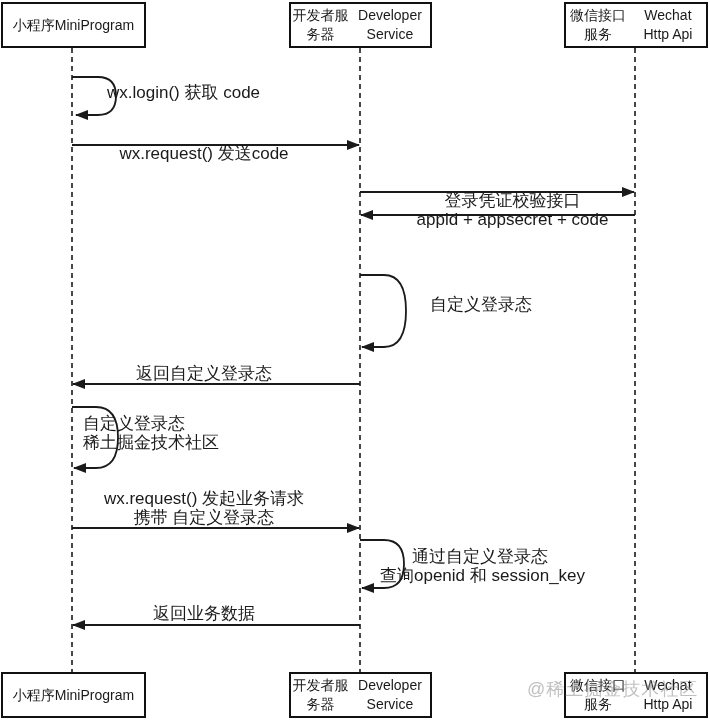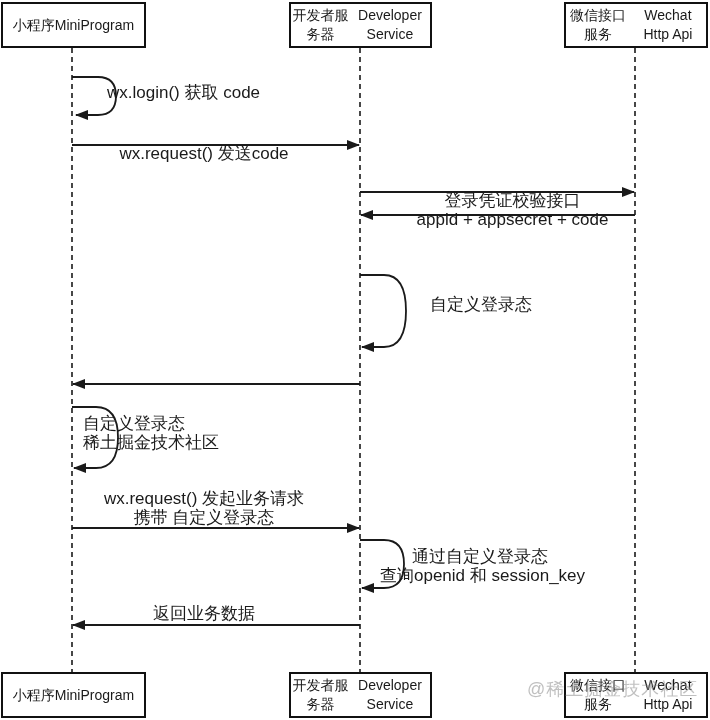--- a/index.html
+++ b/index.html
@@ -143,20 +143,23 @@
   <div class="msg-label" style="left:375px; top:151px; width:275px;margin-top:40px;">
     <div>登录凭证校验接口</div>
     <div>appid + appsecret + code</div>
   </div>
 
 
   <div class="msg-label" style="left:381px; top:295px; width:200px;">
     <div>自定义登录态</div>
   </div>
 
+  <div class="msg-label" style="left:60px; top:364px; width:288px;">
+    <div>返回自定义登录态</div>
+  </div>
 
   <div class="msg-label" style="left:83px; top:414px; width:100px;">
     <div>自定义登录态</div>
     <div>稀土掘金技术社区</div>
   </div>
 
   <div class="msg-label" style="left:60px; top:489px; width:288px;">
     <div>wx.request() 发起业务请求</div>
     <div>携带 自定义登录态</div>
   </div>

